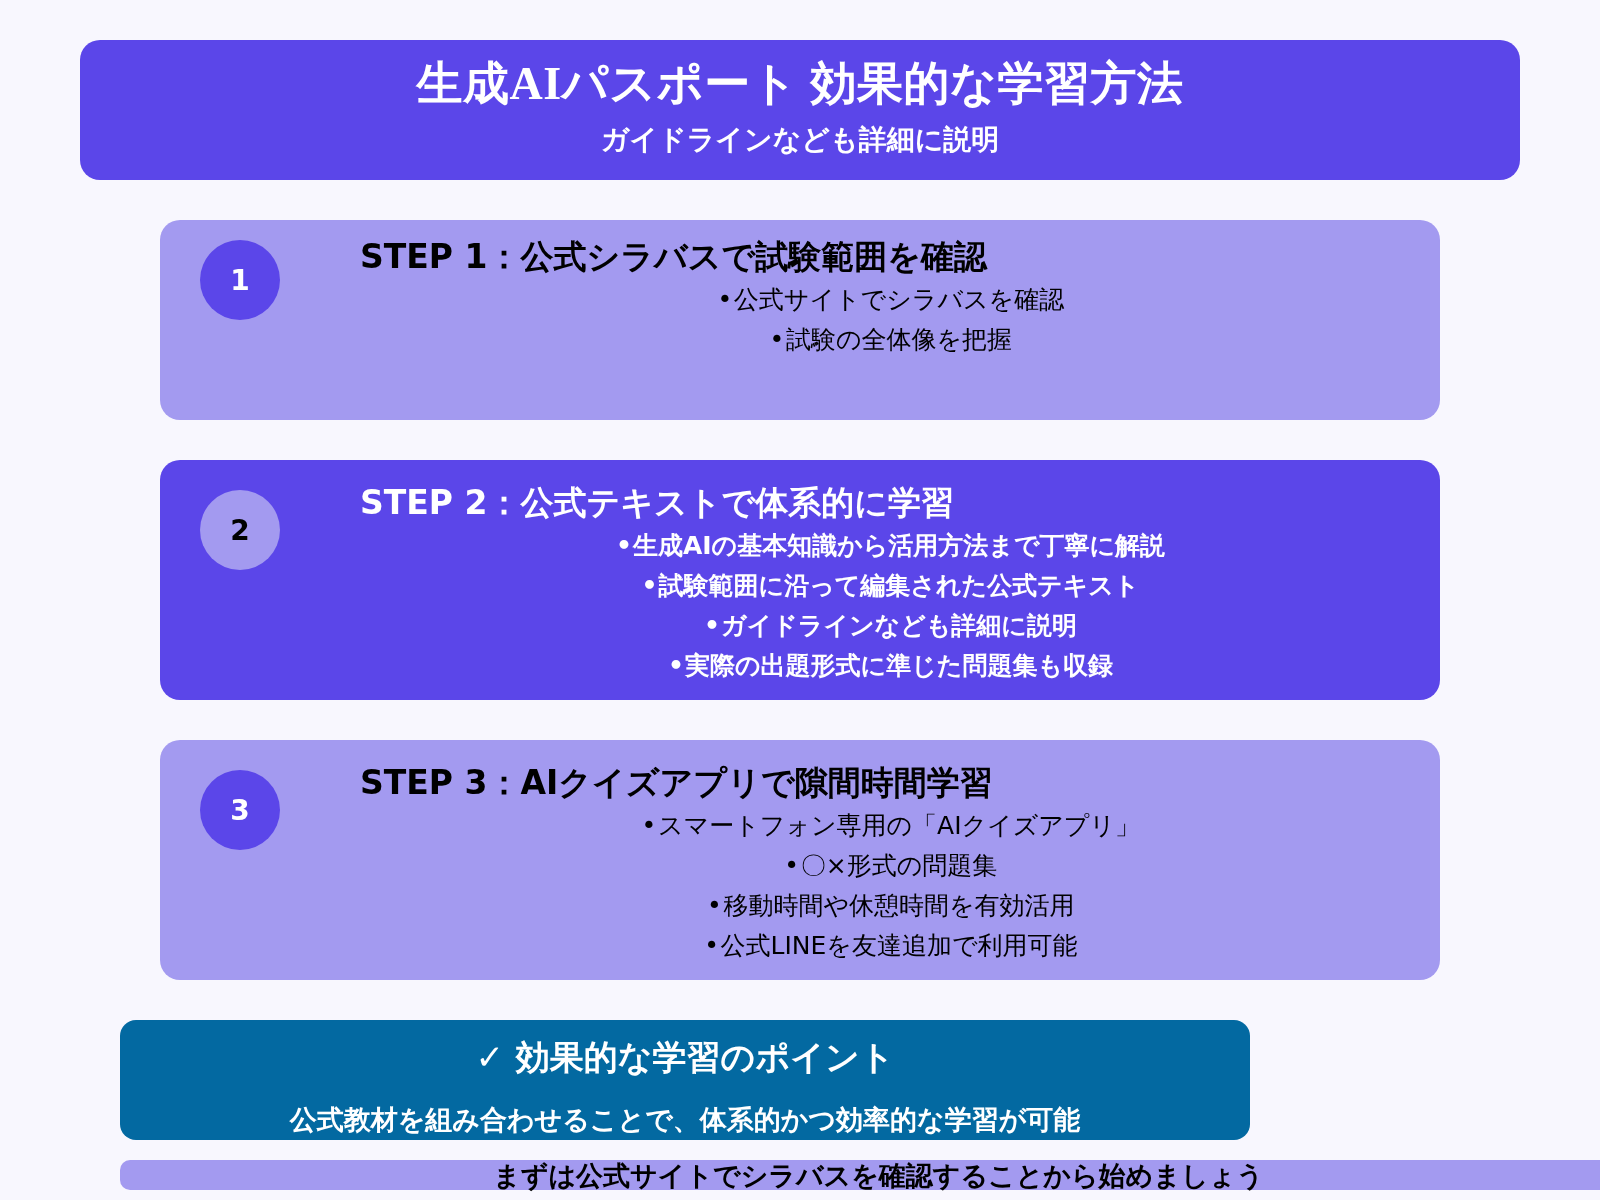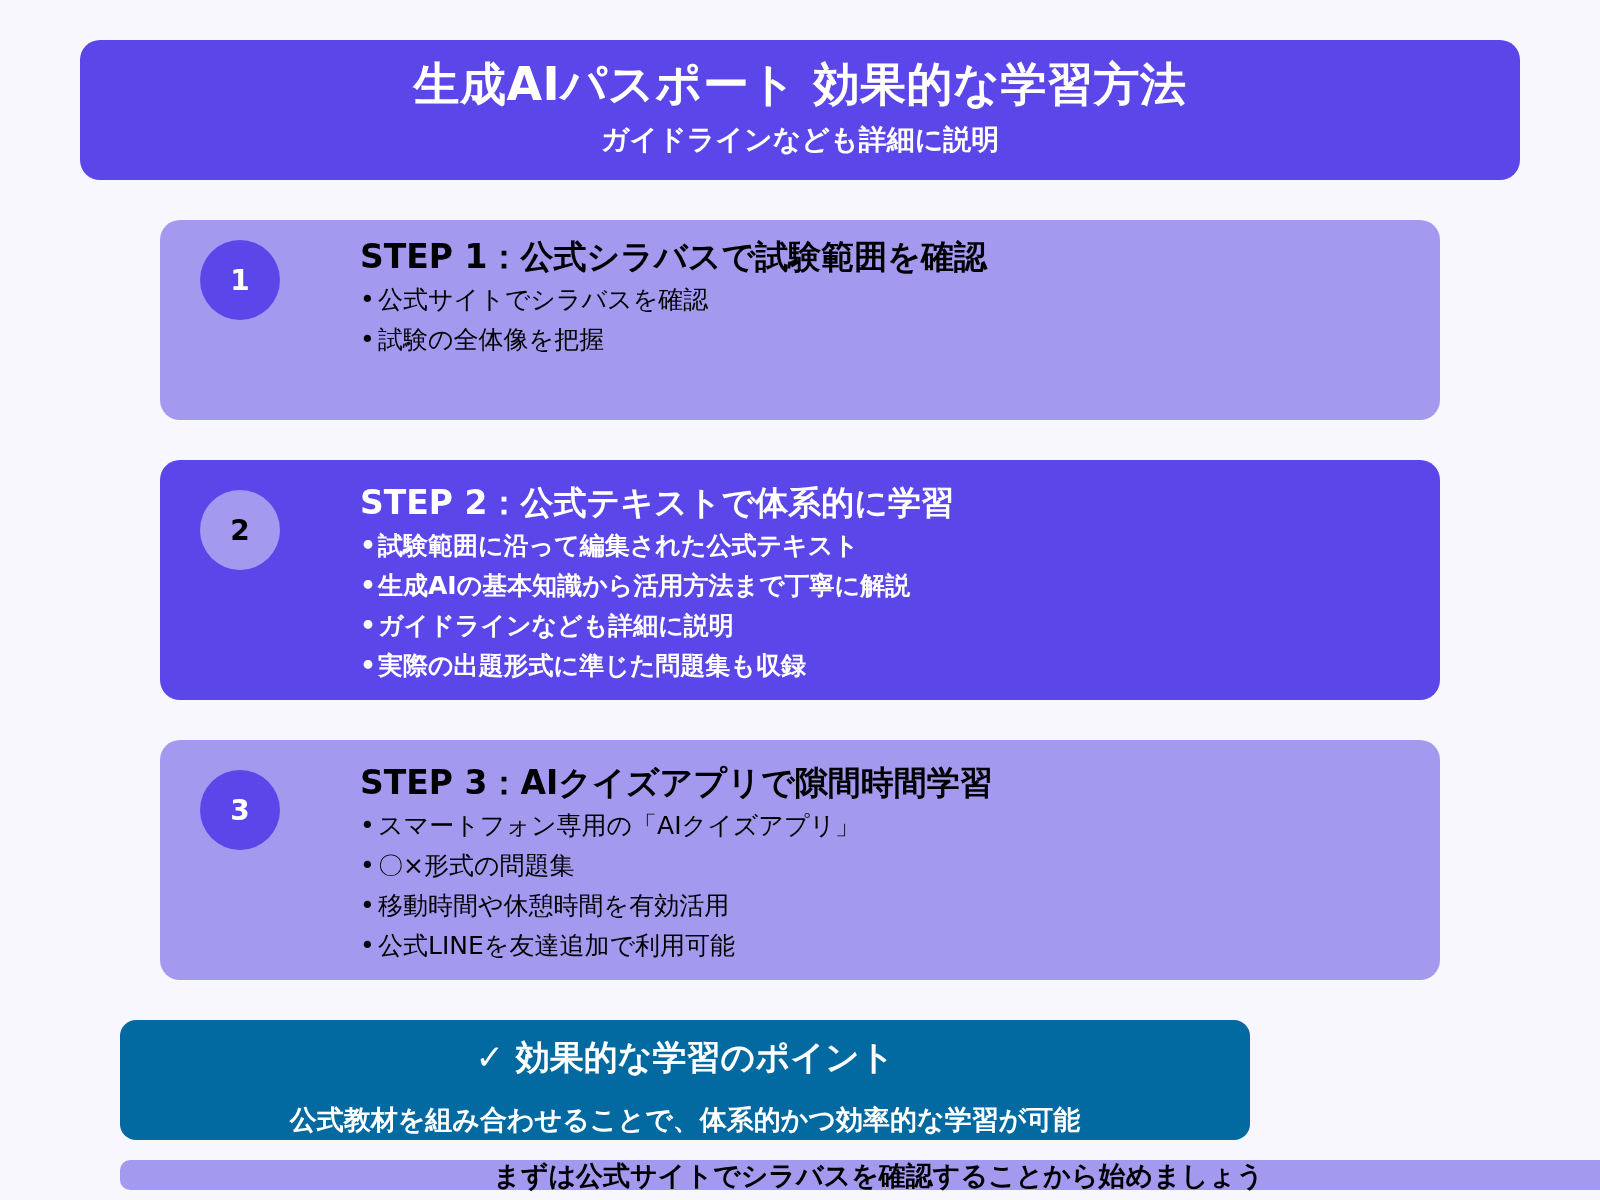--- a/index.html
+++ b/index.html
@@ -26,20 +26,21 @@
       text-align: center;
     }
     .header .title {
       position: absolute;
       left: 0; right: 0;
       top: 14px;
       font-size: 46px;
       font-weight: bold;
       line-height: 60px;
       letter-spacing: 0.5px;
+      font-family: Liberation Serif, serif;
     }
     .header .subtitle {
       position: absolute;
       left: 0; right: 0;
       top: 78px;
       font-size: 28px;
       font-weight: bold;
       line-height: 44px;
     }
     .step-card {
@@ -73,20 +74,21 @@
     .step-card .step-title {
       font-size: 33px;
       font-weight: bold;
       line-height: 46px;
       white-space: nowrap;
     }
     .step-card ul {
       list-style: none;
       margin: 0;
       padding: 0;
+      text-align: center;
     }
     .step-card li {
       font-size: 25px;
       line-height: 40px;
       white-space: nowrap;
     }
     .step-card.dark li { font-weight: bold; }
     .step-card li .bullet {
       display: inline-block;
       width: 18px;
@@ -160,22 +162,22 @@
   </div>
 </div>
 
 <div class="step-card dark" style="top:460px;height:240px;">
   <div class="circle" style="top:30px;">
     <span>2</span>
   </div>
   <div class="content" style="top:20px;">
     <div class="step-title">STEP 2：公式テキストで体系的に学習</div>
     <ul>
+      <li><span class="bullet">•</span><span>生成AIの基本知識から活用方法まで丁寧に解説</span></li>
       <li><span class="bullet">•</span><span>試験範囲に沿って編集された公式テキスト</span></li>
-      <li><span class="bullet">•</span><span>生成AIの基本知識から活用方法まで丁寧に解説</span></li>
       <li><span class="bullet">•</span><span>ガイドラインなども詳細に説明</span></li>
       <li><span class="bullet">•</span><span>実際の出題形式に準じた問題集も収録</span></li>
     </ul>
   </div>
 </div>
 
 <div class="step-card light" style="top:740px;height:240px;">
   <div class="circle" style="top:30px;">
     <span>3</span>
   </div>

